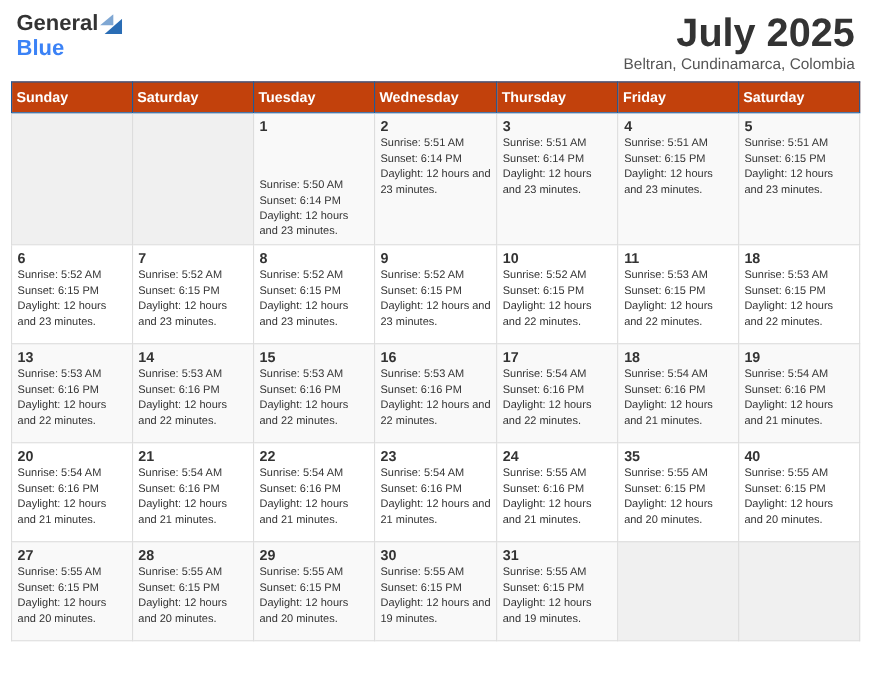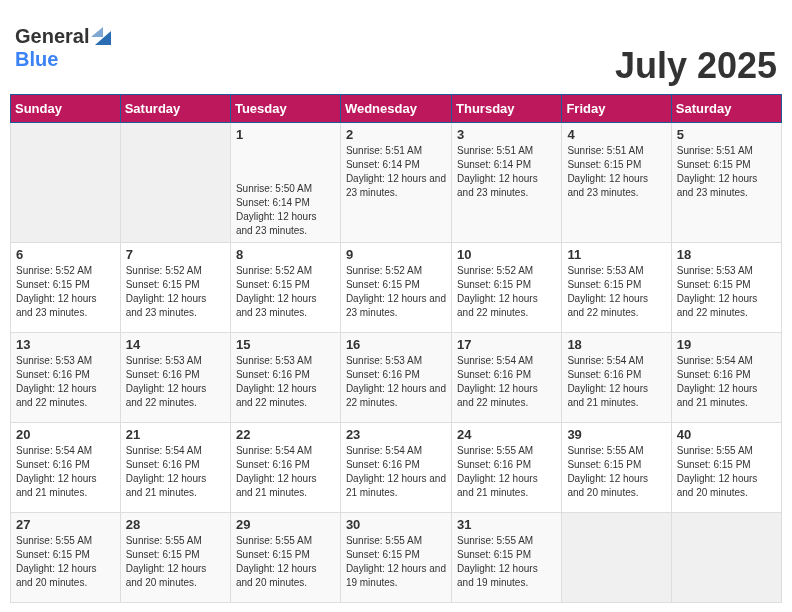--- a/index.html
+++ b/index.html
@@ -6,21 +6,21 @@
     body {
       font-family: Arial, sans-serif;
       background: #fff;
       width: 792px;
       min-height: 612px;
       padding: 10px;
     }
     .header {
       display: flex;
       justify-content: space-between;
-      align-items: center;
+      align-items: flex-start;
       margin-bottom: 8px;
       padding: 0 5px;
     }
     .logo {
       display: flex;
       flex-direction: column;
       align-items: flex-start;
     }
     .logo-text {
       display: flex;
@@ -42,33 +42,32 @@
       margin-left: 2px;
     }
     .title-block {
       text-align: right;
     }
     .month-year {
       font-size: 36px;
       font-weight: bold;
       color: #333;
       line-height: 1.1;
-      margin-top: 36px;
     }
     .location {
       font-size: 14px;
       color: #555;
     }
     .calendar {
       width: 100%;
       border-collapse: collapse;
       border: 1px solid #ccc;
     }
     .calendar thead tr th {
-      background-color: #be185d;
+      background-color: #c2410c;
       color: #fff;
       font-size: 13px;
       font-weight: bold;
       padding: 6px 4px;
       text-align: left;
       border: 1px solid #1e5a9a;
     }
     .calendar tbody tr td {
       width: 113px;
       vertical-align: top;
@@ -111,20 +110,21 @@
       <span class="logo-general">General</span>
       <svg class="logo-icon" viewBox="0 0 20 18">
         <polygon points="4,18 20,4 20,18" fill="#2a6db5"></polygon>
         <polygon points="0,10 12,0 12,10" fill="#2a6db5" opacity="0.6"></polygon>
       </svg>
     </div>
     <span class="logo-blue">Blue</span>
   </div>
   <div class="title-block">
     <div class="month-year">July 2025</div>
+    <div class="location">Beltran, Cundinamarca, Colombia</div>
   </div>
 </div>
 
 <table class="calendar">
   <thead>
     <tr>
     <th>Sunday</th>
         <th>Saturday</th>
         <th>Tuesday</th>
         <th>Wednesday</th>
@@ -281,21 +281,21 @@
 Sunset: 6:16 PM
 Daylight: 12 hours and 21 minutes.</div>
         </td>
         <td>
           <span class="day-num">24</span>
           <div class="day-info" style="white-space: pre-line;">Sunrise: 5:55 AM
 Sunset: 6:16 PM
 Daylight: 12 hours and 21 minutes.</div>
         </td>
         <td>
-          <span class="day-num">39</span>
+          <span class="day-num">35</span>
           <div class="day-info" style="white-space: pre-line;">Sunrise: 5:55 AM
 Sunset: 6:15 PM
 Daylight: 12 hours and 20 minutes.</div>
         </td>
         <td>
           <span class="day-num">40</span>
           <div class="day-info" style="white-space: pre-line;">Sunrise: 5:55 AM
 Sunset: 6:15 PM
 Daylight: 12 hours and 20 minutes.</div>
         </td>

